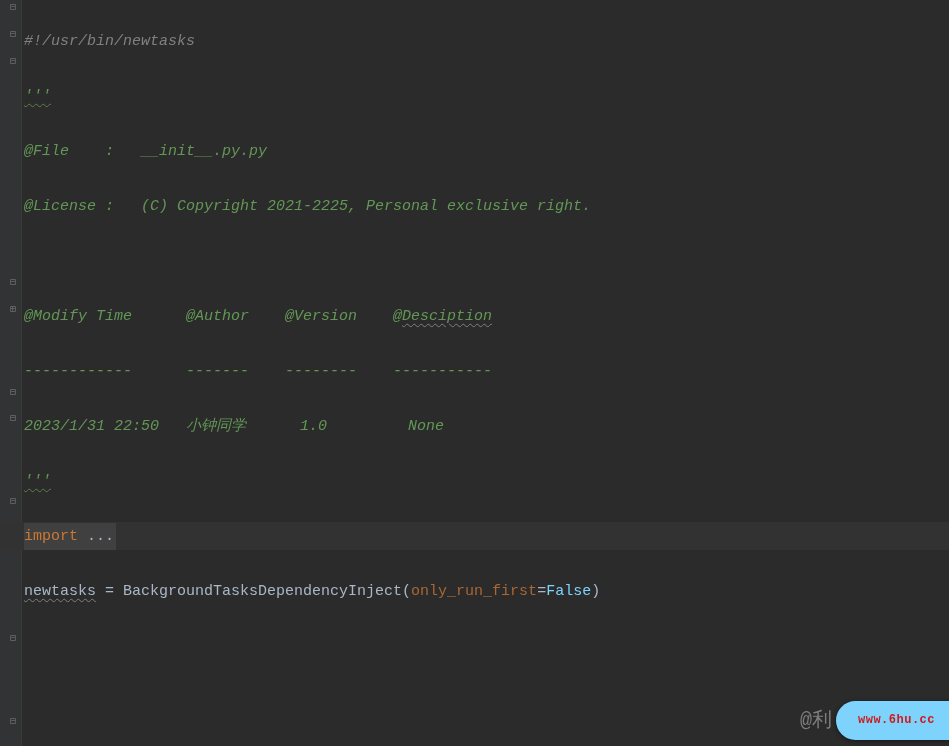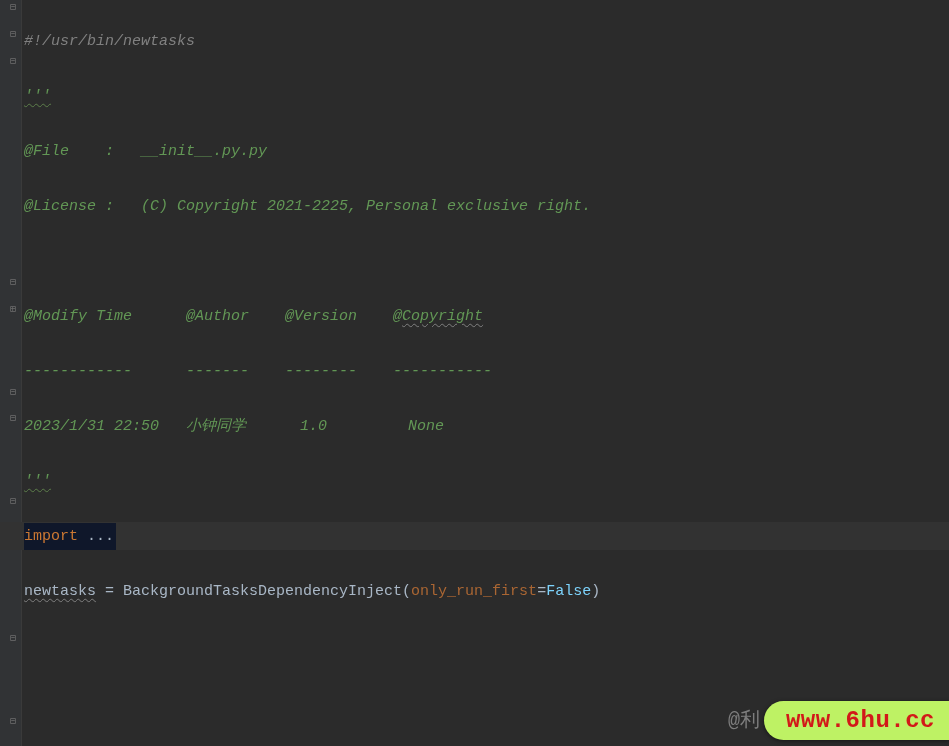--- a/index.html
+++ b/index.html
@@ -51,21 +51,21 @@
     line-height: 27.5px;
   }
   .highlight-line {
     background: #323232;
     position: absolute;
     left: 0;
     right: 0;
     height: 27.5px;
   }
   .import-bg {
-    background: #0f172a;
+    background: #404040;
     display: inline-block;
     padding-right: 2px;
   }
   .c-comment { color: #808080; }
   .c-docstring { color: #629755; }
   .c-keyword { color: #cc7832; font-style: normal; }
   .c-paren { color: #a9b7c6; font-style: normal; }
   .c-ident { color: #a9b7c6; font-style: normal; }
   .c-param { color: #aa6633; font-style: normal; }
   .c-false { color: #7dd3fc; font-style: normal; }
@@ -86,24 +86,24 @@
     display: flex;
     align-items: center;
     font-style: normal;
   }
   .watermark-at {
     color: #7d7d7d;
     font-size: 20px;
     margin-right: 4px;
   }
   .watermark-pill {
-    background: #bef264;
+    background: #7dd3fc;
     color: #d21919;
     font-weight: bold;
-    font-size: 24px;
+    font-size: 12px;
     padding: 6px 14px 6px 22px;
     border-radius: 26px 0 0 26px;
     letter-spacing: 0.5px;
     box-shadow: 0 1px 4px rgba(0,0,0,0.5);
   }
 </style>
 </head>
 <body>
 
 <div class="gutter">
@@ -120,21 +120,21 @@
 </div>
 
 <div class="highlight-line" style="top:522px;"></div>
 
 <div class="code-area">
 <div class="line"><span class="c-comment">#!/usr/bin/newtasks</span></div>
 <div class="line"><span class="c-docstring underline-wavy-green">'''</span></div>
 <div class="line"><span class="c-docstring">@File    :   __init__.py.py</span></div>
 <div class="line"><span class="c-docstring">@License :   (C) Copyright 2021-2225, Personal exclusive right.</span></div>
 <div class="line"><span></span></div>
-<div class="line"><span class="c-docstring">@Modify Time      @Author    @Version    @</span><span class="c-docstring underline-wavy">Copyright</span></div>
+<div class="line"><span class="c-docstring">@Modify Time      @Author    @Version    @</span><span class="c-docstring underline-wavy">Desciption</span></div>
 <div class="line"><span class="c-docstring">------------      -------    --------    -----------</span></div>
 <div class="line"><span class="c-docstring">2023/1/31 22:50   小钟同学      1.0         None</span></div>
 <div class="line"><span class="c-docstring underline-wavy-green">'''</span></div>
 <div class="line"><span class="import-bg"><span class="c-keyword">import</span><span class="c-ident"> ...</span></span></div>
 <div class="line"><span class="c-ident underline-wavy">newtasks</span><span class="c-ident"> = </span><span class="c-ident">BackgroundTasksDependencyInject</span><span class="c-paren">(</span><span class="c-param">only_run_first</span><span class="c-ident">=</span><span class="c-false">False</span><span class="c-paren">)</span></div>
 <div class="line"></div>
 
 
 
 

